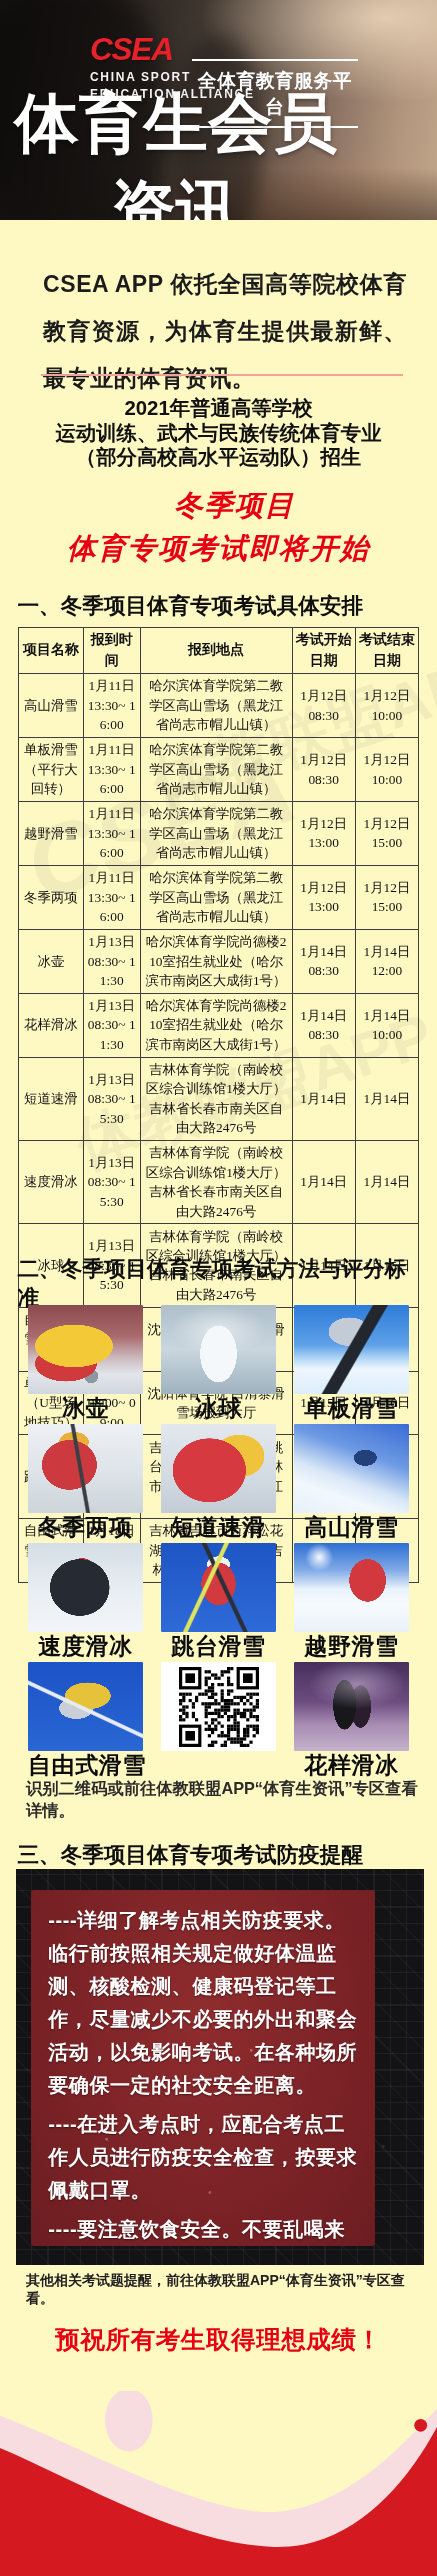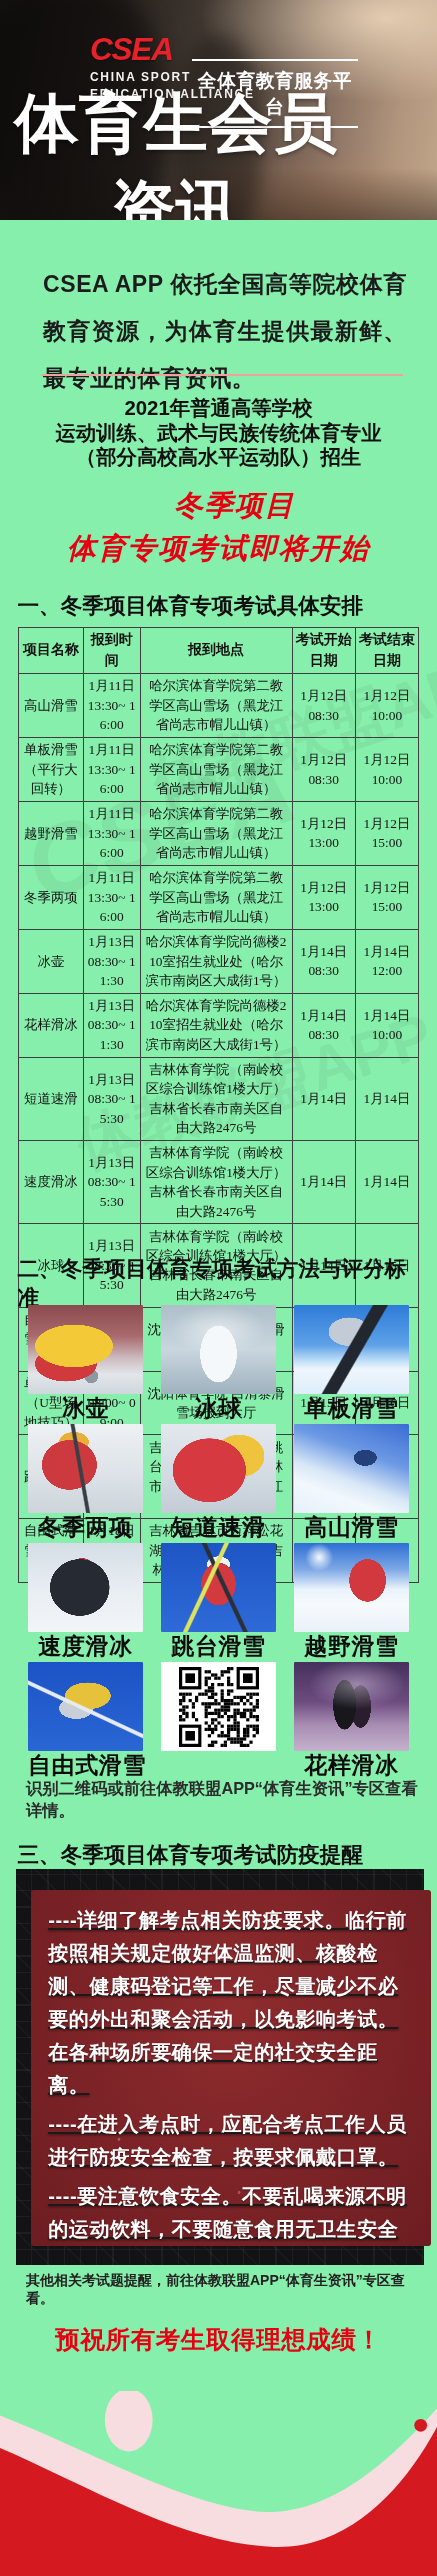--- a/index.html
+++ b/index.html
@@ -1,16 +1,16 @@
 <!DOCTYPE html>
 <html style="font-size:9.3px"><head>
 <meta charset="utf-8">
 <style>
   html,body{margin:0;padding:0;background:#e9e9e9;}
-  #page{position:relative;width:437px;height:2576px;margin:0 auto;background:#86efac;
+  #page{position:relative;width:437px;height:2576px;margin:0 auto;background:#fef9c3;
         overflow:hidden;font-family:"Liberation Sans","DejaVu Sans",sans-serif;color:#1a1a1a;}
 
   
   .hero{position:absolute;left:0;top:0;width:437px;height:220px;overflow:hidden;
     background:
       radial-gradient(ellipse 60% 55% at 88% 8%, rgba(238,216,188,.85), transparent 70%),
       radial-gradient(ellipse 55% 45% at 70% 100%, rgba(183,122,79,.45), transparent 75%),
       linear-gradient(100deg,#141110 0%,#221d1a 20%,#3a322c 40%,#5c4e44 58%,#8a7263 74%,#b0947c 88%,#c3a78b 100%);}
   .hero .fig1{position:absolute;left:-23px;top:-17.5px;width:187px;height:268px;border-radius:40%;
       background:rgba(10,8,8,.55);filter:blur(10.5px);}
@@ -132,29 +132,29 @@
   .panel{position:absolute;left:15.7px;top:1869px;width:408px;height:396px;
       background-color:#131316;
       background-image:
         radial-gradient(circle 1.7px at 18% 12%, rgba(255,255,255,.10) 0 1.2px, transparent 1.7px),
         radial-gradient(circle 1.7px at 72% 8%, rgba(255,255,255,.08) 0 1.2px, transparent 1.7px),
         radial-gradient(circle 1.7px at 45% 92%, rgba(255,255,255,.08) 0 1.2px, transparent 1.7px),
         radial-gradient(circle 1.7px at 90% 70%, rgba(255,120,120,.15) 0 1.2px, transparent 1.7px),
         repeating-linear-gradient(0deg, transparent 0 15px, rgba(255,255,255,.05) 15px 16.3px),
         repeating-linear-gradient(90deg, transparent 0 15px, rgba(255,255,255,.05) 15px 16.3px),
         repeating-linear-gradient(45deg, transparent 0 23px, rgba(255,255,255,.035) 23px 24.5px);}
-  .panel-inner{position:absolute;left:15px;top:21px;width:400px;height:356px;border-radius:2.9px;
+  .panel-inner{position:absolute;left:15px;top:21px;width:344px;height:356px;border-radius:2.9px;
       background:
         radial-gradient(circle 1.7px at 30% 28%, rgba(255,170,170,.5) 0 1.2px, transparent 1.7px),
         radial-gradient(circle 1.2px at 64% 45%, rgba(255,170,170,.45) 0 1.2px, transparent 1.7px),
         radial-gradient(circle 1.7px at 80% 20%, rgba(255,170,170,.35) 0 1.2px, transparent 1.7px),
         radial-gradient(circle 1.2px at 22% 70%, rgba(255,170,170,.4) 0 1.2px, transparent 1.7px),
         radial-gradient(circle 1.7px at 52% 85%, rgba(255,170,170,.35) 0 1.2px, transparent 1.7px),
         radial-gradient(ellipse at 50% 35%, #8f2c2e 0%, #7c2327 55%, #6c1d21 100%);
-      box-sizing:border-box;padding:14px 17.5px;overflow:hidden;text-decoration:underline;}
+      box-sizing:border-box;padding:14px 17.5px;overflow:hidden;}
   .panel-inner p{margin:0 0 5.8px;color:#ffffff;font-size:20px;font-weight:700;
       line-height:33px;letter-spacing:0.6px;text-shadow:0 1.2px 1.7px rgba(0,0,0,.45);}
 
   .footer-note{position:absolute;left:26px;top:2272px;width:396px;font-size:14px;
       font-weight:700;color:#222;}
   .wish{position:absolute;left:0;top:2323px;width:437px;text-align:center;
       font-size:24.5px;font-weight:900;letter-spacing:0.6px;}
 
   
   .waves{position:absolute;left:0;top:2391px;width:437px;height:185px;}

